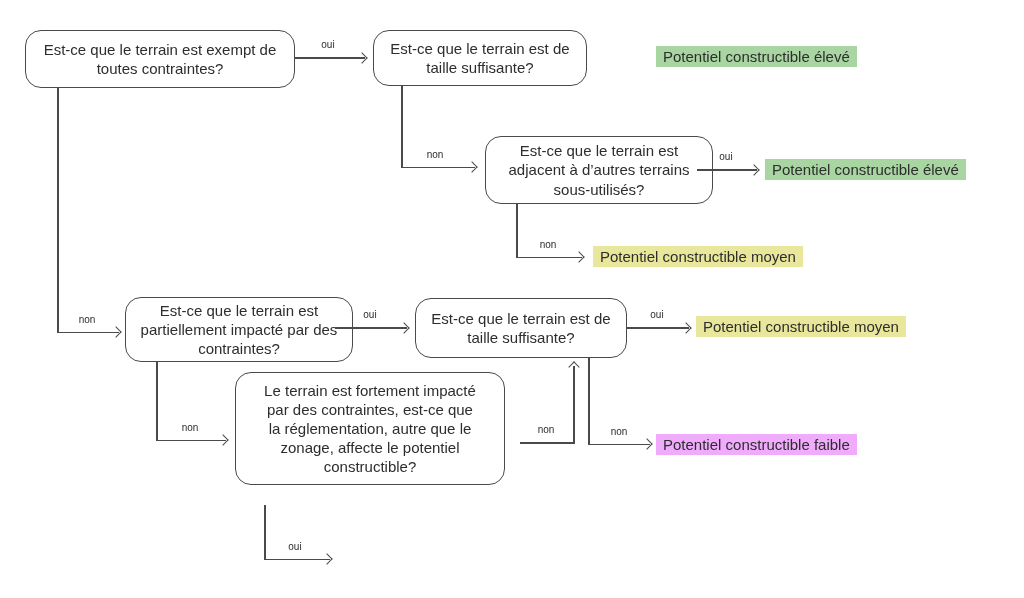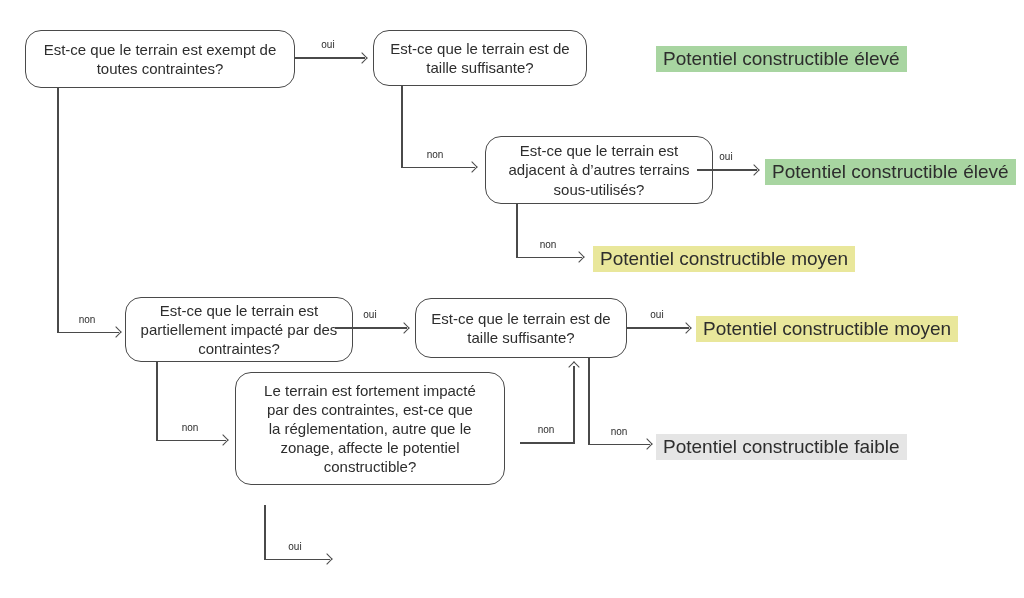--- a/index.html
+++ b/index.html
@@ -13,21 +13,21 @@
     display:flex;align-items:center;justify-content:center;text-align:center;
     font-size:15px;line-height:1.28;color:#2d2d2d;padding:4px 9px;
   }
   #q1{left:25px;top:30px;width:270px;height:58px;}
   #q2{left:373px;top:30px;width:214px;height:56px;}
   #q3{left:485px;top:136px;width:228px;height:68px;}
   #q4{left:125px;top:297px;width:228px;height:65px;}
   #q5{left:415px;top:298px;width:212px;height:60px;}
   #q6{left:235px;top:372px;width:270px;height:113px;padding:6px 27px;}
   .result{
-    position:absolute;font-size:19px;color:#2d2d2d;
+    position:absolute;font-size:15px;color:#2d2d2d;
     padding:2px 7px;white-space:nowrap;
   }
   #r1{left:656px;top:46px;}
   #r2{left:765px;top:159px;}
   #r3{left:593px;top:246px;}
   #r4{left:696px;top:316px;}
   #r5{left:656px;top:434px;}
   #r6{left:338px;top:548px;}
   .hline,.vline{position:absolute;background:#4a4a4a;}
   .hline{height:1.5px;}
@@ -47,21 +47,21 @@
   <div class="node" id="q2">Est-ce que le terrain est de taille suffisante?</div>
   <div class="node" id="q3">Est-ce que le terrain est adjacent à d’autres terrains sous-utilisés?</div>
   <div class="node" id="q4">Est-ce que le terrain est partiellement impacté par des contraintes?</div>
   <div class="node" id="q5">Est-ce que le terrain est de taille suffisante?</div>
   <div class="node" id="q6">Le terrain est fortement impacté par des contraintes, est-ce que la réglementation, autre que le zonage, affecte le potentiel constructible?</div>
 
   <div class="result" id="r1" style="background-color: rgb(168, 213, 161);">Potentiel constructible élevé</div>
   <div class="result" id="r2" style="background-color: rgb(168, 213, 161);">Potentiel constructible élevé</div>
   <div class="result" id="r3" style="background-color: rgb(233, 231, 155);">Potentiel constructible moyen</div>
   <div class="result" id="r4" style="background-color: rgb(233, 231, 155);">Potentiel constructible moyen</div>
-  <div class="result" id="r5" style="background-color: #e5e5e5;">Potentiel constructible faible</div>
+  <div class="result" id="r5" style="background-color: #f0abfc;">Potentiel constructible faible</div>
 
   <div class="hline" style="left:295px;top:57px;width:70px"></div>
   <div class="arr arr-right" style="left:358px;top:54px"></div>
   <div class="elabel" style="left:295px;top:39px;width:66px">oui</div>
 
   <div class="vline" style="left:57px;top:88px;height:245px"></div>
   <div class="hline" style="left:57px;top:331.5px;width:62px"></div>
   <div class="arr arr-right" style="left:112px;top:328px"></div>
   <div class="elabel" style="left:58px;top:314px;width:58px">non</div>
 

